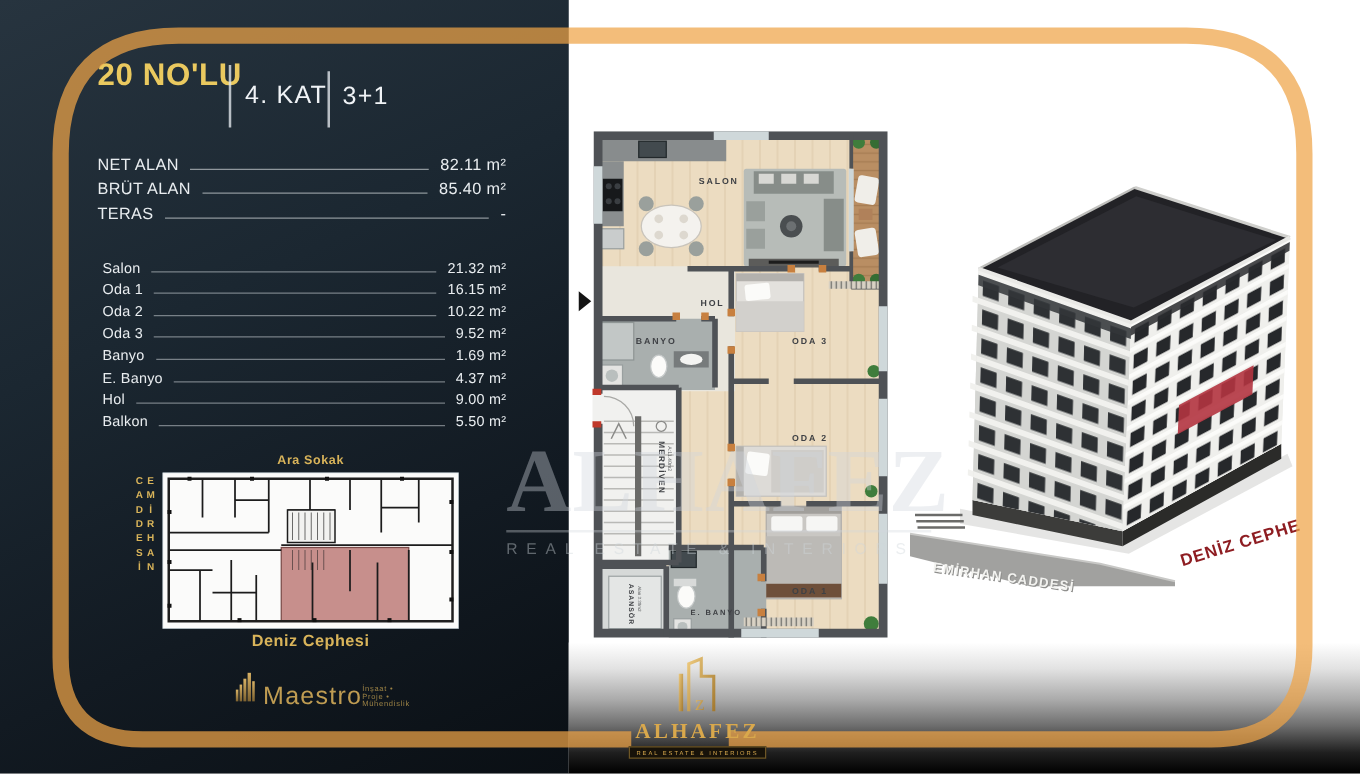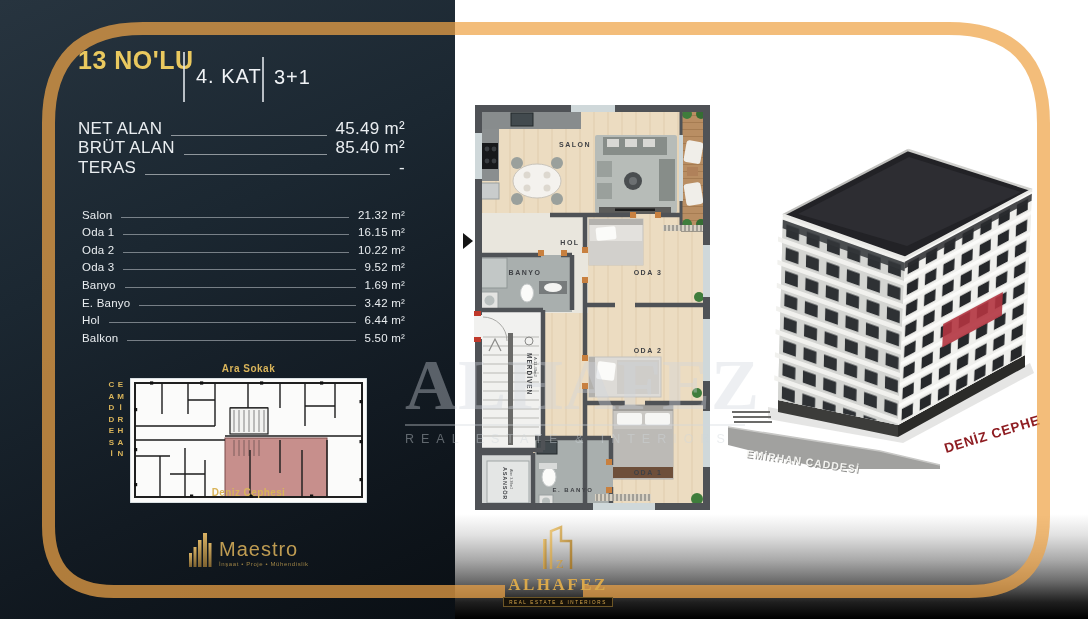--- a/index.html
+++ b/index.html
@@ -20,37 +20,37 @@
     letter-spacing:.5px;z-index:10;}
   .hdr-div{width:1.5px;background:rgba(222,228,232,.8);z-index:10;}
   .hdr-sub{color:#f0f3f6;font-size:20px;letter-spacing:1px;z-index:10;}
 
   
   .tbl{z-index:10;color:#e9edf0;}
   .row{display:flex;align-items:flex-end;}
   .row .lbl{white-space:nowrap;}
   .row .ln{flex:1;border-bottom:1.2px solid rgba(236,240,243,.55);margin:0 9px 3px 9px;}
   .row .val{white-space:nowrap;text-align:right;}
-  .areas{left:78px;top:119px;width:327px;font-size:17px;letter-spacing:.3px;}
+  .areas{left:78px;top:119px;width:327px;font-size:13px;letter-spacing:.3px;}
   .areas .row{height:19.6px;}
   .roomlist{left:82px;top:203px;width:323px;font-size:11.5px;letter-spacing:.2px;}
   .roomlist .row{height:17.6px;}
   .roomlist .ln{border-bottom-color:rgba(236,240,243,.45);}
 
   
   .gold-label{color:#d9b45a;font-weight:bold;z-index:10;}
   .arasokak{left:130px;top:363px;width:237px;text-align:center;font-size:10px;letter-spacing:.5px;}
-  .deniz-mini{left:130px;top:487px;width:237px;text-align:center;font-size:10px;letter-spacing:.4px;}
+  .deniz-mini{left:130px;top:505px;width:237px;text-align:center;font-size:13px;letter-spacing:.4px;}
   .emirhan-mini{left:107px;top:380px;height:122px;writing-mode:vertical-rl;text-orientation:upright;
     font-size:8px;letter-spacing:2.5px;font-weight:bold;color:#d9b45a;z-index:10;}
   .miniplan{left:130px;top:378px;z-index:9;}
 
   
   .maestro{left:188px;top:531px;width:140px;display:flex;align-items:flex-end;gap:5px;z-index:10;}
-  .maestro .txtcol{display:flex;flex-direction:column;}
+  .maestro .txtcol{display:flex;flex-direction:row;}
   .maestro .word{font-size:20px;color:#bf9c52;letter-spacing:1px;line-height:20px;}
   .maestro .tag{font-size:6px;color:#9c8245;letter-spacing:.6px;margin-top:2px;}
 
   
   .planwrap{left:461px;top:105px;z-index:4;}
   .bldgwrap{left:728px;top:135px;z-index:2;}
 
   
   .wm{left:405px;top:348px;width:340px;z-index:6;pointer-events:none;}
   .wm .brand{font-family:"Liberation Serif",serif;font-weight:bold;font-size:72px;line-height:74px;
@@ -71,32 +71,32 @@
 </head>
 <body>
 
 <div class="stage">
 
   <div class="abs panel-left"></div>
 
   <div class="abs fade-bottom"></div>
 
   <div class="abs hdr-title">
-    <div>13 NO'LU</div>
+    <div>20 NO'LU</div>
   </div>
   <div class="abs hdr-div" style="left:183px;top:52px;height:50px;"></div>
   <div class="abs hdr-sub" style="left:196px;top:65px;">4. KAT</div>
   <div class="abs hdr-div" style="left:262px;top:57px;height:45px;"></div>
   <div class="abs hdr-sub" style="left:274px;top:66px;">3+1</div>
 
   <div class="abs tbl areas">
     <div class="row">
       <span class="lbl">NET ALAN</span>
       <span class="ln"></span>
-      <span class="val">45.49 m²</span>
+      <span class="val">82.11 m²</span>
     </div>
     <div class="row">
       <span class="lbl">BRÜT ALAN</span>
       <span class="ln"></span>
       <span class="val">85.40 m²</span>
     </div>
     <div class="row">
       <span class="lbl">TERAS</span>
       <span class="ln"></span>
       <span class="val">-</span>
@@ -125,26 +125,26 @@
       <span class="val">9.52 m²</span>
     </div>
     <div class="row">
       <span class="lbl">Banyo</span>
       <span class="ln"></span>
       <span class="val">1.69 m²</span>
     </div>
     <div class="row">
       <span class="lbl">E. Banyo</span>
       <span class="ln"></span>
-      <span class="val">3.42 m²</span>
+      <span class="val">4.37 m²</span>
     </div>
     <div class="row">
       <span class="lbl">Hol</span>
       <span class="ln"></span>
-      <span class="val">6.44 m²</span>
+      <span class="val">9.00 m²</span>
     </div>
     <div class="row">
       <span class="lbl">Balkon</span>
       <span class="ln"></span>
       <span class="val">5.50 m²</span>
     </div>
   </div>
 
   <div class="abs gold-label arasokak">Ara Sokak</div>
   <div class="abs emirhan-mini">EMİRHAN CADDESİ</div>

